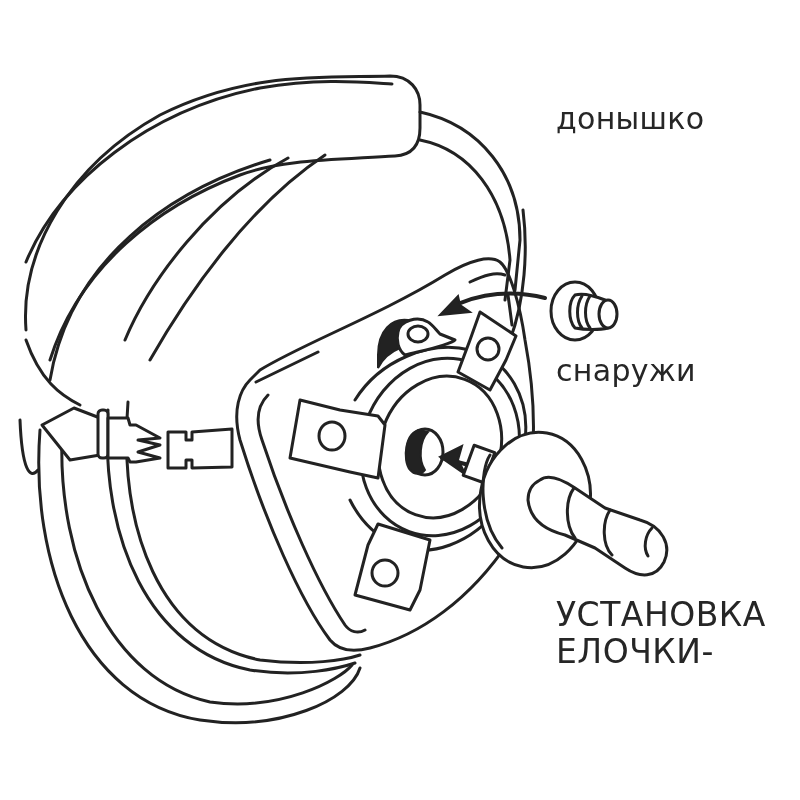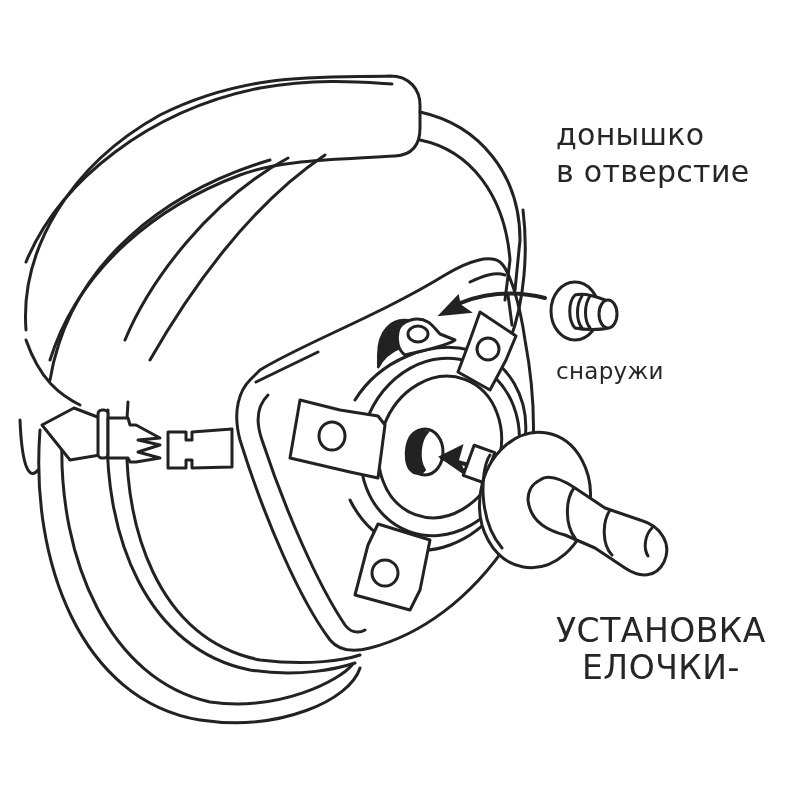--- a/index.html
+++ b/index.html
@@ -5,23 +5,23 @@
     html, body { margin: 0; padding: 0; background: #ffffff; }
     body { width: 800px; height: 800px; position: relative; overflow: hidden; }
     .canvas { position: absolute; left: 0; top: 0; width: 800px; height: 800px; }
     .label {
       position: absolute;
       font-family: "DejaVu Sans", sans-serif;
       color: #262626;
       white-space: nowrap;
     }
     .label div { display: block; }
-    .lbl-inside { left: 556px; top: 116px; font-size: 30px; line-height: 37px; letter-spacing: 0.3px; }
-    .lbl-outside { left: 556px; top: 352px; font-size: 23px; line-height: 38px; letter-spacing: 0.3px; }
-    .lbl-title { left: 556px; top: 612px; font-size: 33px; line-height: 37px; letter-spacing: 0.5px; text-align: center; }
+    .lbl-inside { left: 556px; top: 100px; font-size: 30px; line-height: 37px; letter-spacing: 0.3px; }
+    .lbl-outside { left: 556px; top: 352px; font-size: 30px; line-height: 38px; letter-spacing: 0.3px; }
+    .lbl-title { left: 556px; top: 596px; font-size: 33px; line-height: 37px; letter-spacing: 0.5px; }
     svg .ln { fill: none; stroke: #222222; stroke-width: 3; stroke-linecap: round; stroke-linejoin: round; }
     svg .fw { fill: #ffffff; stroke: #222222; stroke-width: 3; stroke-linejoin: round; }
     svg .solid { fill: #222222; stroke: #222222; stroke-width: 2; }
   </style>
 </head>
 <body>
 
 <svg class="canvas" viewBox="0 0 800 800" xmlns="http://www.w3.org/2000/svg">
 
   <g>
@@ -118,21 +118,20 @@
     <path class="ln" d="M490,455 C480,470 478,520 502,548"></path>
     <path class="fw" d="M540,480 C548,474 560,478 575,488 L605,508 L640,520 C662,526 672,545 664,562 C656,578 640,578 625,568 L595,548 L565,535 C545,530 530,520 528,500 C528,490 532,484 540,480 Z"></path>
     <path class="ln" d="M574,488 C565,500 565,525 575,538"></path>
     <path class="ln" d="M610,510 C602,522 602,545 612,555"></path>
     <path class="ln" d="M652,528 C645,535 643,548 648,556"></path>
   </g>
 </svg>
 
 <div class="label lbl-inside">
   <div>донышко</div>
-  <div>в отверстие</div>
 </div>
 
 <div class="label lbl-outside">
   <div>снаружи</div>
 </div>
 
 <div class="label lbl-title">
   <div>УСТАНОВКА</div>
   <div>ЕЛОЧКИ-</div>
 </div>

